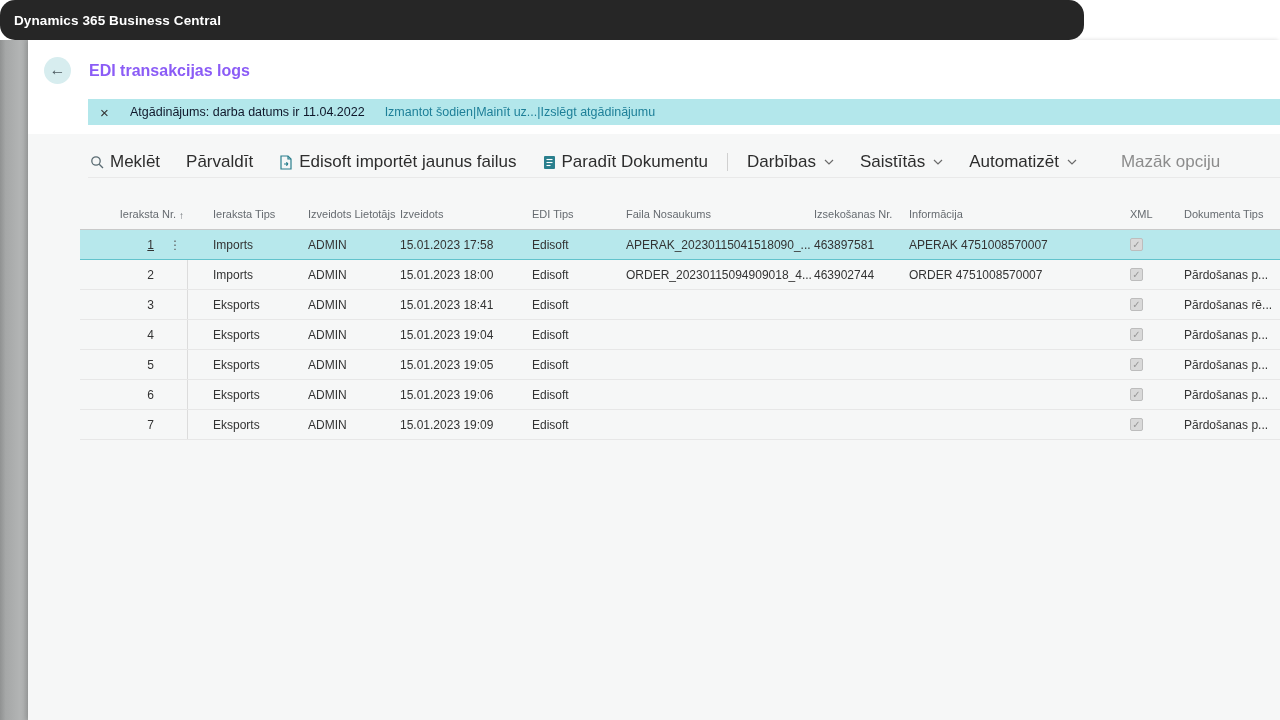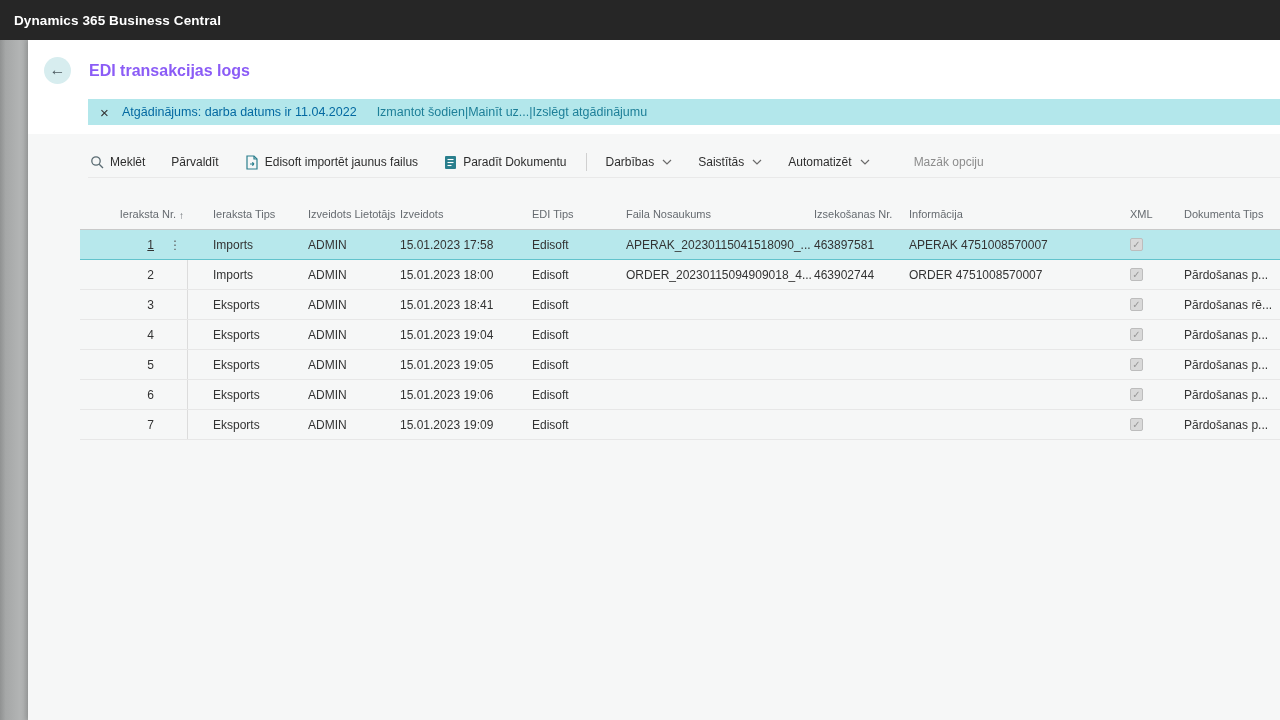--- a/index.html
+++ b/index.html
@@ -1,21 +1,21 @@
 <!DOCTYPE html>
 <html><head>
 <meta charset="utf-8">
 <style>
   * { margin:0; padding:0; box-sizing:border-box; }
   html,body { width:1280px; height:720px; overflow:hidden;
     font-family:"Liberation Sans", sans-serif; background:#ffffff; }
 
   
-  .topbar { position:absolute; left:0; top:0; width:1280px; height:40px;
-    background:#262626; display:flex; align-items:center; padding-left:14px; z-index:30; }
+  .topbar { position:absolute; left:0; top:0; width:1084px; height:40px;
+    background:#262626; display:flex; align-items:center; padding-left:14px; z-index:30;border-radius:15px; }
   .topbar .apptitle { color:#ffffff; font-size:13.5px; font-weight:bold; letter-spacing:.1px; }
 
   
   .left-strip { position:absolute; left:0; top:40px; width:28px; height:680px;
     background:linear-gradient(to right,#909292 0%,#a5a7a7 20%,#b2b4b4 70%,#aaacac 100%); z-index:10; }
 
   
   .panel { position:absolute; left:28px; top:40px; width:1252px; height:680px;
     background:#ffffff; z-index:20; box-shadow:-2px 0 4px rgba(0,0,0,.15); }
   .panel .lower-bg { position:absolute; left:0; top:94px; right:0; bottom:0; background:#f6f7f7; }
@@ -25,29 +25,29 @@
     display:flex; align-items:center; gap:18px; }
   .back-btn { width:27px; height:27px; border-radius:50%; background:#d7edef;
     display:flex; align-items:center; justify-content:center; cursor:pointer; }
   .back-btn .glyph { color:#4c5a60; font-size:16px; line-height:1; margin-top:-1px; }
   .page-title { color:#8b5cf6; font-size:16px;font-weight:bold; }
 
   
   .notif { position:absolute; left:60px; right:0; top:59px; height:26px;
     background:#b3e7eb; display:flex; align-items:center; padding-left:12px; }
   .notif .close { color:#333; font-size:15px; line-height:1; cursor:pointer; width:18px; }
-  .notif .msg { color:#0369a1; font-size:12.5px; margin-left:4px; }
+  .notif .msg { color:#0f172a; font-size:12.5px; margin-left:12px; }
   .notif .links { margin-left:20px; display:flex; align-items:center; gap:0; }
   .notif .links a { color:#1d7f98; font-size:12.5px; text-decoration:none; cursor:pointer; }
   .notif .links .pipe { color:#1d7f98; font-size:12.5px; }
 
   
   .toolbar { position:absolute; left:60px; right:0; top:107px; height:31px;
     display:flex; align-items:center; border-bottom:1px solid #e9e9e9; background:transparent; }
-  .tb-item { display:flex; align-items:center; gap:6px; font-size:12px; color:#2e2e2e;
+  .tb-item { display:flex; align-items:center; gap:6px; font-size:17px; color:#2e2e2e;
     padding:0 13px; cursor:pointer; white-space:nowrap; }
   .tb-item:first-child { padding-left:2px; }
   .tb-item .ticon { display:flex; align-items:center; }
   .tb-item.dim { color:#8c8c8c; }
   .tb-sep { width:1px; height:18px; background:#d0d0d0; margin:0 6px; }
   .chev { margin-left:2px; display:flex; align-items:center; }
 
   
   .table { position:absolute; left:52px; right:0; top:146px; }
   .thead, .trow { display:grid;

